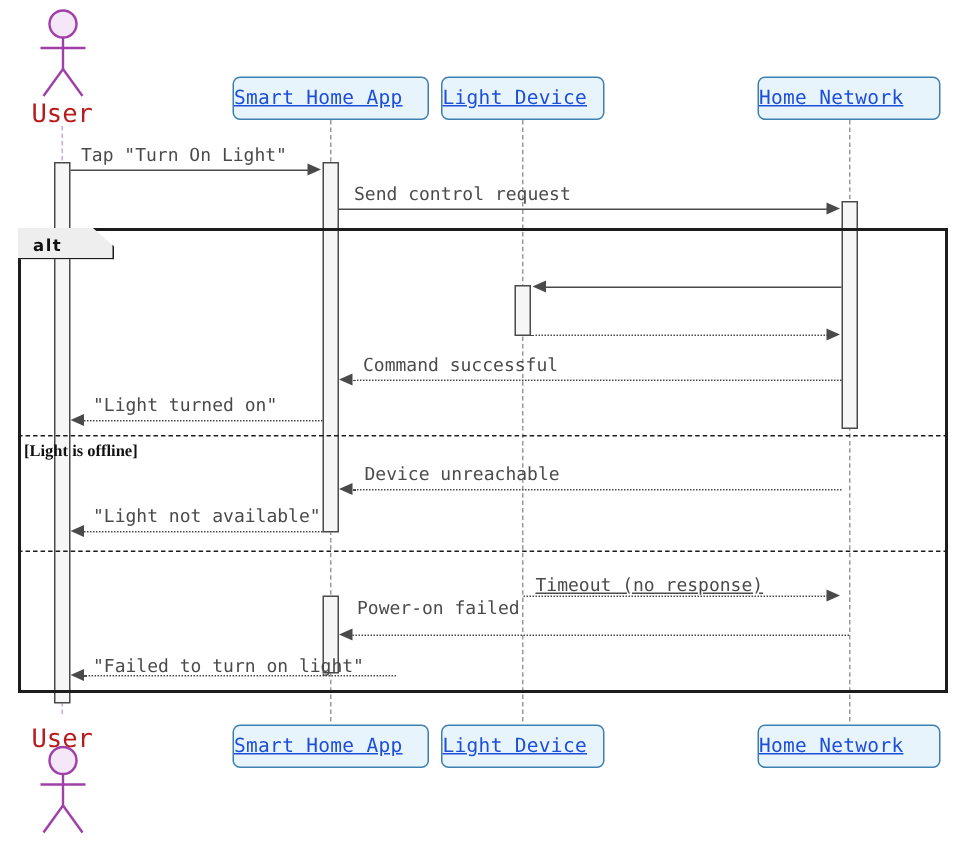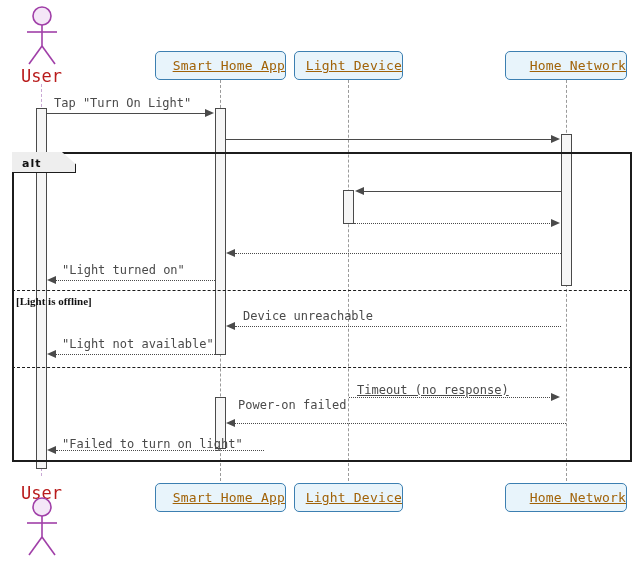--- a/index.html
+++ b/index.html
@@ -17,27 +17,27 @@
     background: #FFFFFF;
     overflow: hidden;
   }
   
   .participant-box {
     position: absolute;
     box-sizing: border-box;
     background: #E8F4FB;
     border: 1px solid #3C7FB1;
     border-radius: 5px;
-    color: #a16207;
+    color: #1d4ed8;
     font-family: "DejaVu Sans Mono", monospace;
     font-size: 13px;
     line-height: 1;
     display: flex;
     align-items: center;
-    justify-content: flex-end;
+    justify-content: flex-start;
     white-space: nowrap;
   }
   .participant-box > span {
     text-decoration: underline;
     letter-spacing: 0.2px;
   }
   
   .actor {
     position: absolute;
   }
@@ -171,33 +171,35 @@
   <div class="activation" style="left:36px; top:108px; height:361px;"></div>
   <div class="activation" style="left:215px; top:108px; height:247px;"></div>
   <div class="activation" style="left:215px; top:397px; height:52px;"></div>
   <div class="activation" style="left:343px; top:190px; height:34px;"></div>
   <div class="activation" style="left:561px; top:134px; height:152px;"></div>
 
   <div class="msg-label" style="left:54px; top:97px;">Tap "Turn On Light"</div>
   <div class="msg-line solid" style="left:47px; top:113px; width:160px;"></div>
   <div class="arrow-head right" style="left:205px; top:109px;"></div>
 
+  <div class="msg-label" style="left:236px; top:123px;">Send control request</div>
   <div class="msg-line solid" style="left:226px; top:139px; width:326px;"></div>
   <div class="arrow-head right" style="left:551px; top:135px;"></div>
 
   <div class="alt-frame" style="left:12px; top:152px; width:620px; height:310px;"></div>
   <div class="alt-tab" style="left:12px; top:152px; width:64px; height:21px;"></div>
   <div class="alt-tab-label" style="left:22px; top:157px;">alt</div>
 
   <div class="msg-line solid" style="left:363px; top:191px; width:198px;"></div>
   <div class="arrow-head left" style="left:355px; top:187px;"></div>
 
   <div class="msg-line dotted" style="left:354px; top:223px; width:198px;"></div>
   <div class="arrow-head right" style="left:551px; top:219px;"></div>
 
+  <div class="msg-label" style="left:242px; top:237px;">Command successful</div>
   <div class="msg-line dotted" style="left:235px; top:253px; width:326px;"></div>
   <div class="arrow-head left" style="left:226px; top:249px;"></div>
 
   <div class="msg-label" style="left:62px; top:264px;">"Light turned on"</div>
   <div class="msg-line dotted" style="left:56px; top:280px; width:159px;"></div>
   <div class="arrow-head left" style="left:47px; top:276px;"></div>
 
   <div class="alt-divider" style="left:12px; top:290px; width:620px;"></div>
   <div class="alt-cond" style="left:16px; top:296px;font-family:Liberation Serif, serif;">[Light is offline]</div>
 

